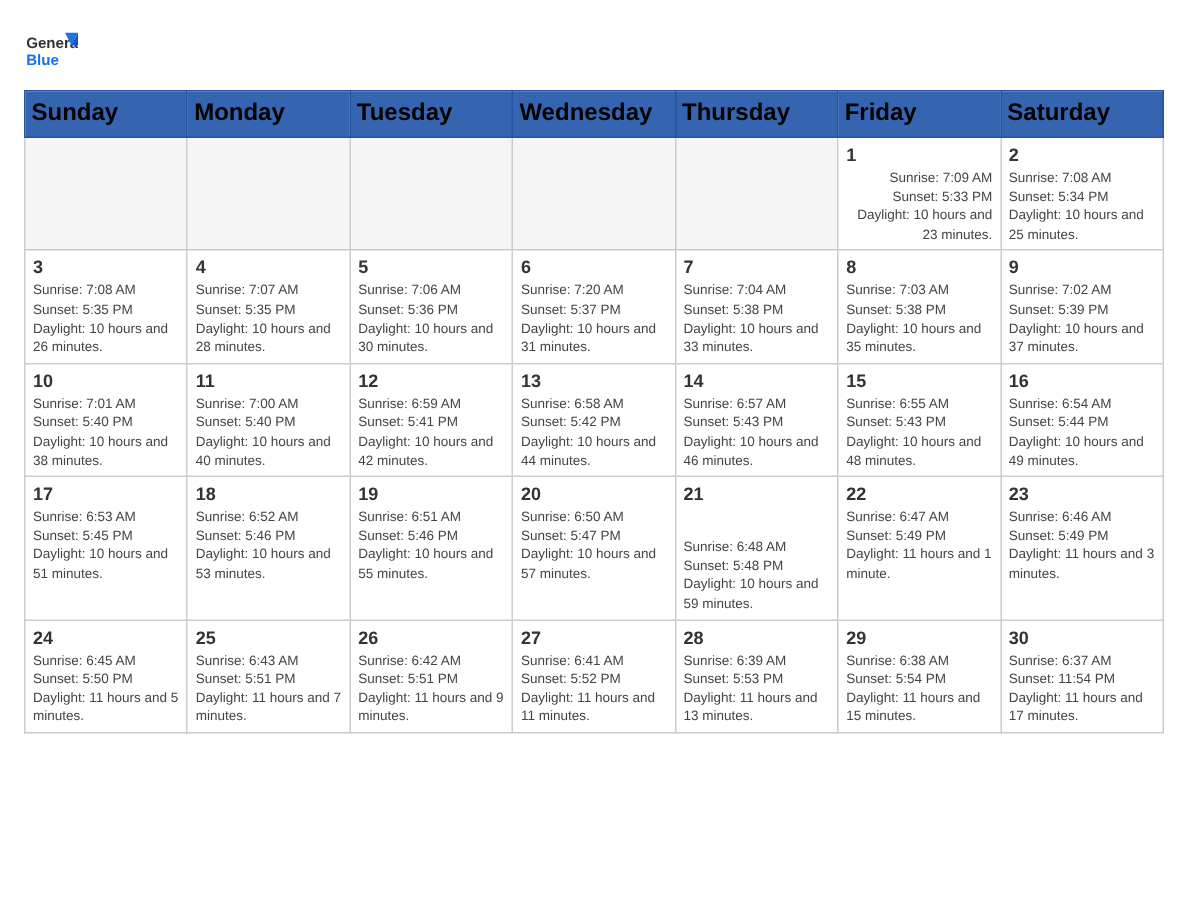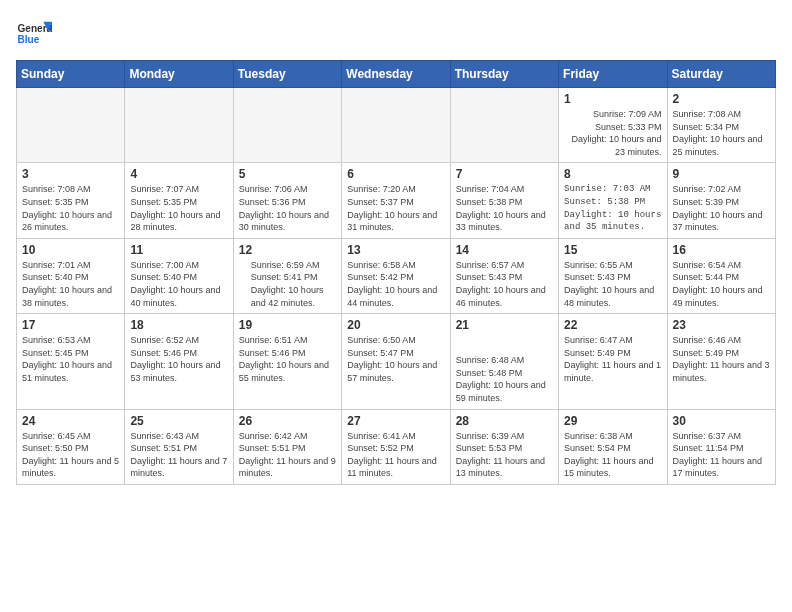--- a/index.html
+++ b/index.html
@@ -39,22 +39,22 @@
       color: #555;
       margin-top: 2px;
     }
     .calendar {
       width: 100%;
       border-collapse: collapse;
       border: 1px solid #ccc;
     }
     .calendar th {
       background-color: #3565b0;
-      color: #ffffff;
-      font-size: 12px;
+      color: #000000;
+      font-size: 16px;
       font-weight: bold;
       padding: 6px 4px;
       text-align: left;
       border: 1px solid #2a50a0;
     }
     .calendar td {
       width: calc(100% / 7);
       vertical-align: top;
       border: 1px solid #ccc;
       padding: 4px 5px;
@@ -158,21 +158,21 @@
 Daylight: 10 hours and 31 minutes.</div>
         </td>
         <td>
           <span class="day-number">7</span>
           <div class="day-info" style="white-space: pre-line;">Sunrise: 7:04 AM
 Sunset: 5:38 PM
 Daylight: 10 hours and 33 minutes.</div>
         </td>
         <td>
           <span class="day-number">8</span>
-          <div class="day-info" style="white-space: pre-line; font-family: Liberation Mono, monospace;">Sunrise: 7:03 AM
+          <div class="day-info" style="white-space: pre-line;">Sunrise: 7:03 AM
 Sunset: 5:38 PM
 Daylight: 10 hours and 35 minutes.</div>
         </td>
         <td>
           <span class="day-number">9</span>
           <div class="day-info" style="white-space: pre-line;">Sunrise: 7:02 AM
 Sunset: 5:39 PM
 Daylight: 10 hours and 37 minutes.</div>
         </td>
       </tr>
@@ -184,21 +184,21 @@
 Daylight: 10 hours and 38 minutes.</div>
         </td>
         <td>
           <span class="day-number">11</span>
           <div class="day-info" style="white-space: pre-line;">Sunrise: 7:00 AM
 Sunset: 5:40 PM
 Daylight: 10 hours and 40 minutes.</div>
         </td>
         <td>
           <span class="day-number">12</span>
-          <div class="day-info" style="white-space: pre-line; margin-left: 12px;">Sunrise: 6:59 AM
+          <div class="day-info" style="white-space: pre-line;">Sunrise: 6:59 AM
 Sunset: 5:41 PM
 Daylight: 10 hours and 42 minutes.</div>
         </td>
         <td>
           <span class="day-number">13</span>
           <div class="day-info" style="white-space: pre-line;">Sunrise: 6:58 AM
 Sunset: 5:42 PM
 Daylight: 10 hours and 44 minutes.</div>
         </td>
         <td>

